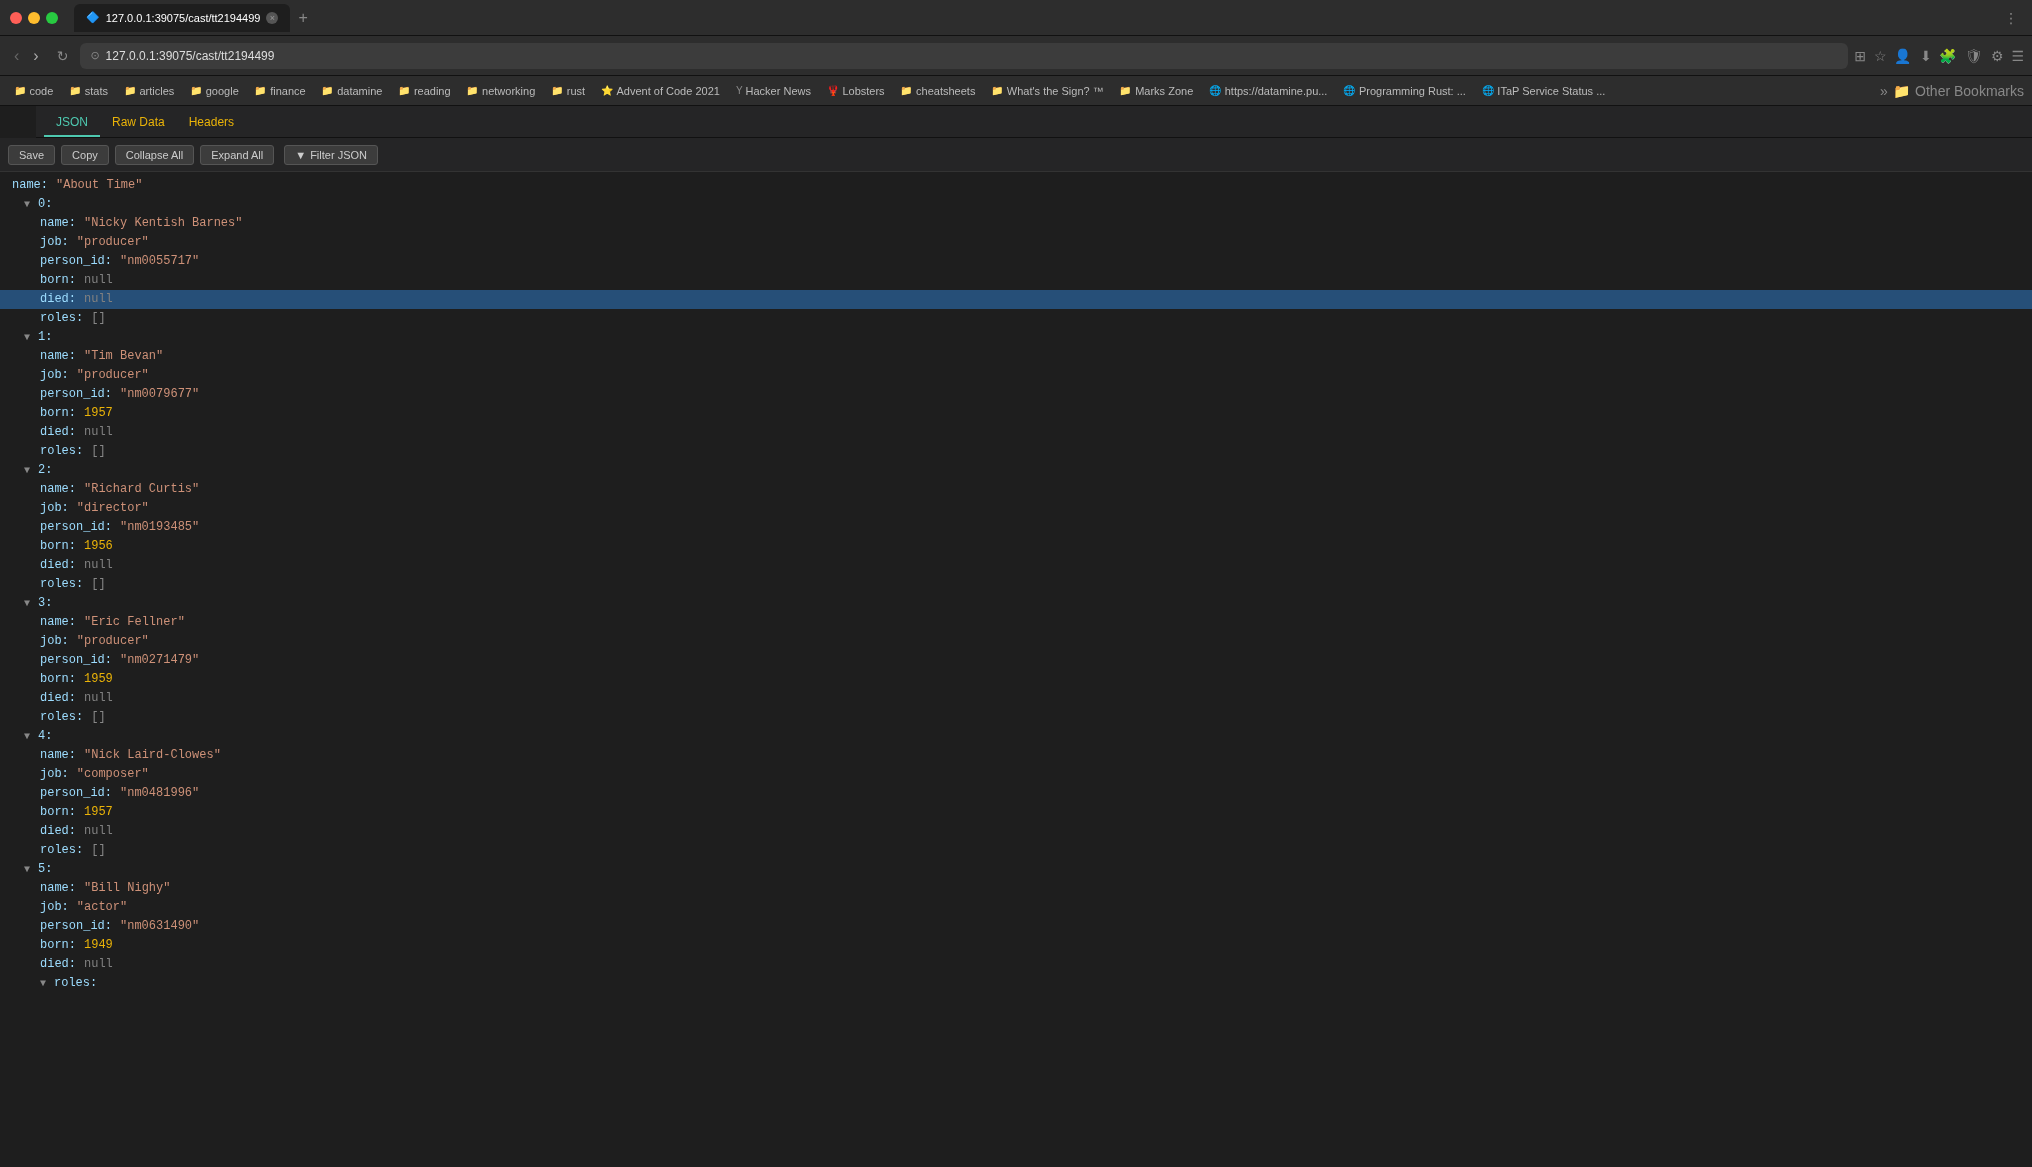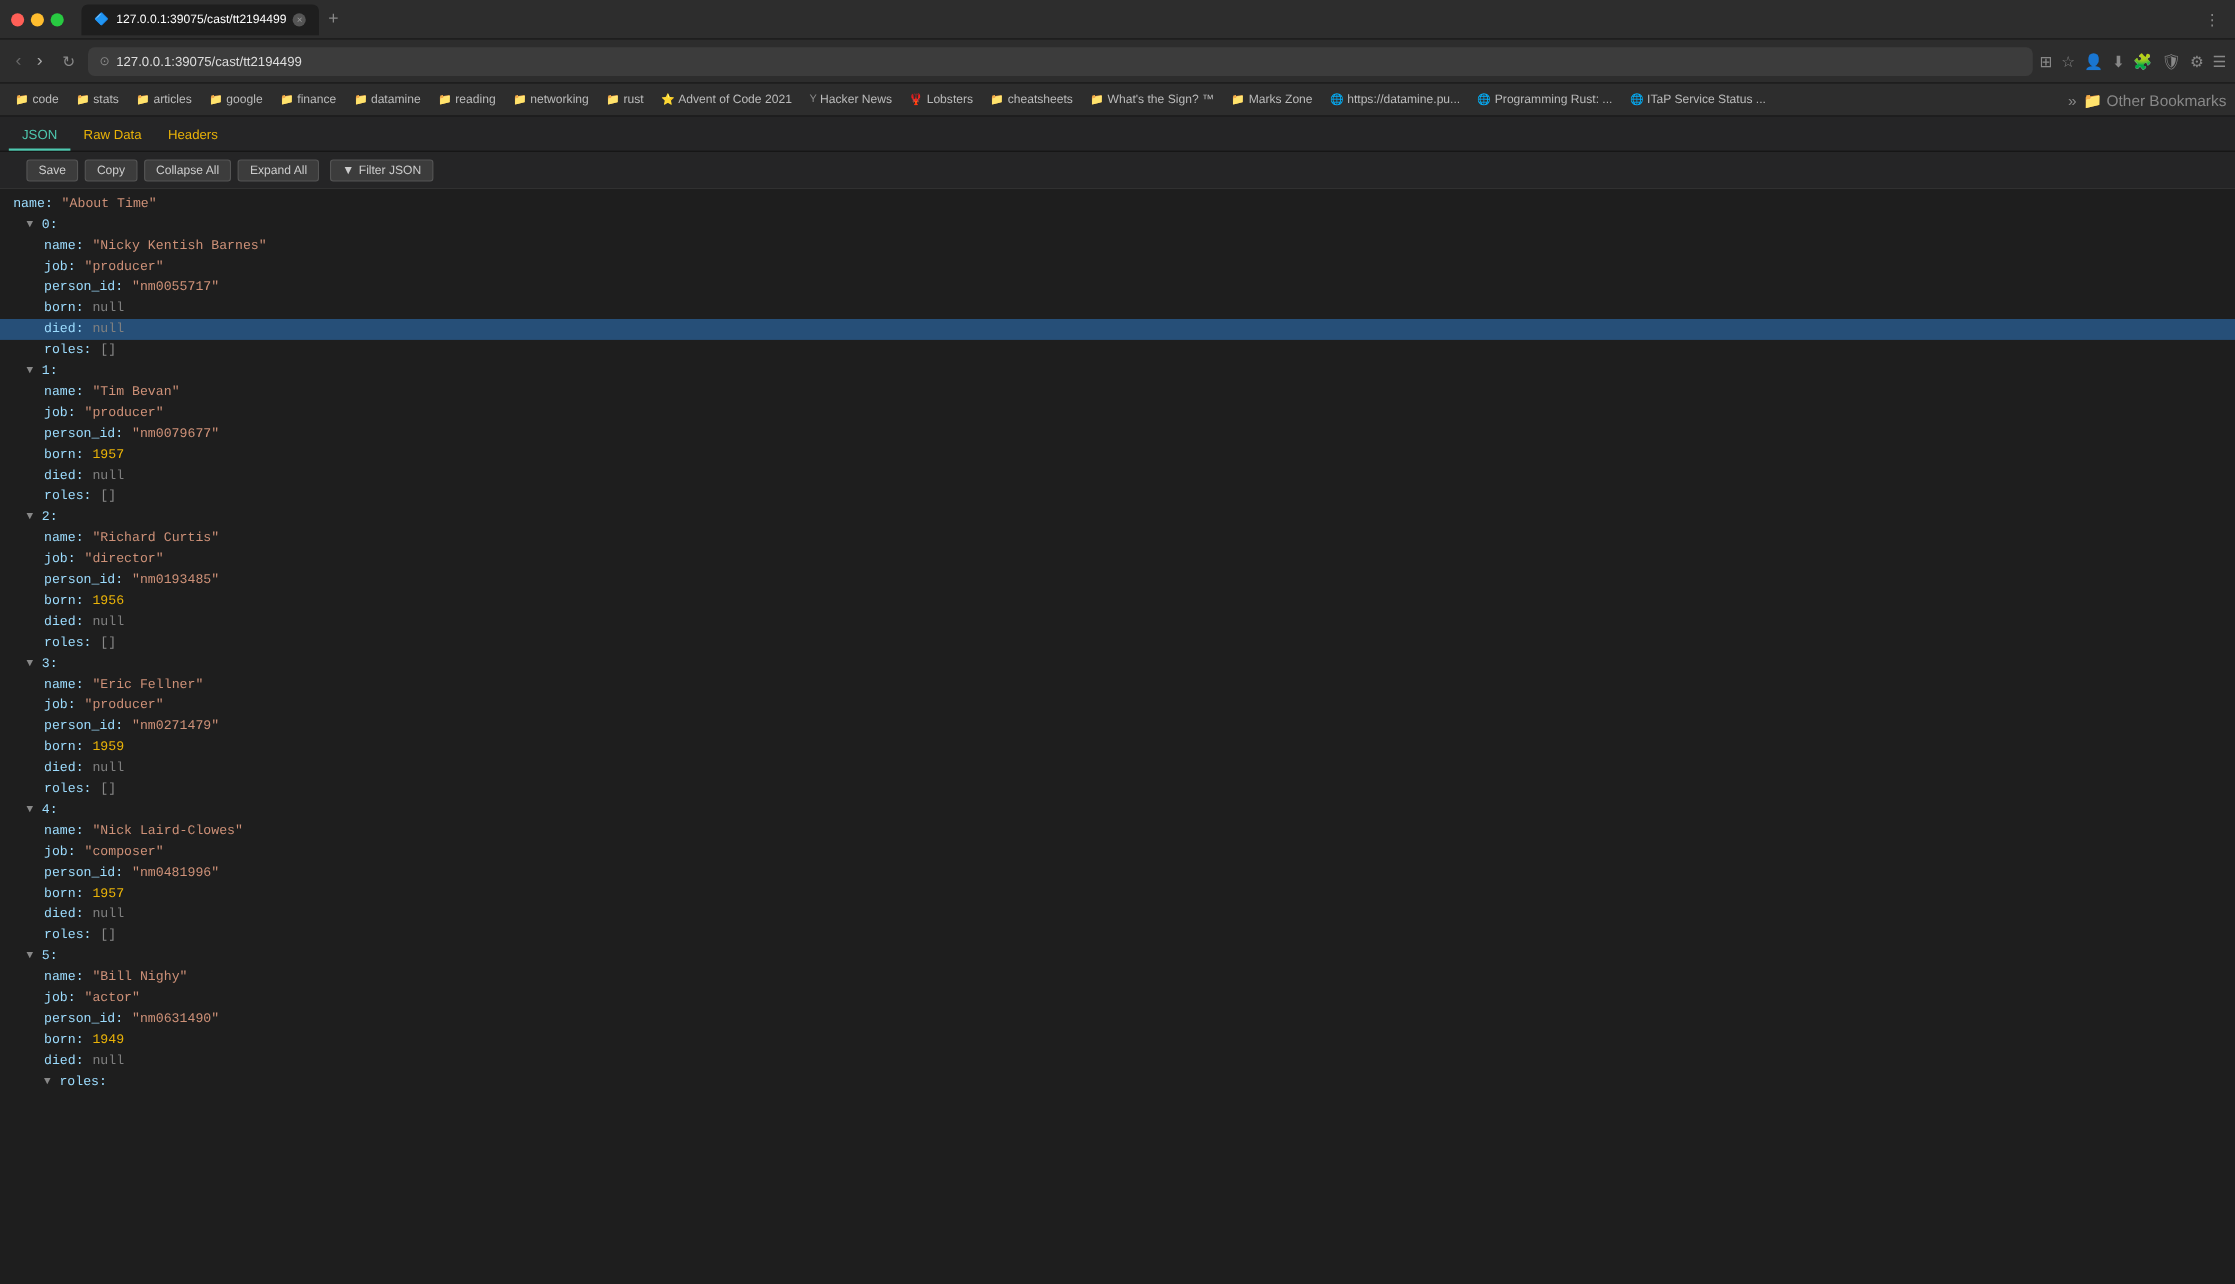--- a/index.html
+++ b/index.html
@@ -178,40 +178,41 @@
     }
 
     
     .json-tabs {
       background: #252526;
       height: 32px;
       display: flex;
       align-items: flex-end;
       padding: 0 0 0 8px;
       border-bottom: 1px solid #111;
+      margin-left: 36px;
     }
     .json-tab {
       padding: 6px 12px;
       font-size: 12px;
       color: #eab308;
       cursor: pointer;
       border-bottom: 2px solid transparent;
     }
     .json-tab.active {
       color: #4ec9b0;
       border-bottom: 2px solid #4ec9b0;
     }
 
     
     .toolbar {
       background: #252526;
       height: 34px;
       display: flex;
       align-items: center;
-      padding: 0 24px;
+      padding: 0 8px;
       gap: 6px;
       border-bottom: 1px solid #333;
     }
     .toolbar-btn {
       background: #3c3c3c;
       border: 1px solid #555;
       border-radius: 3px;
       color: #ccc;
       font-size: 11px;
       padding: 3px 10px;

